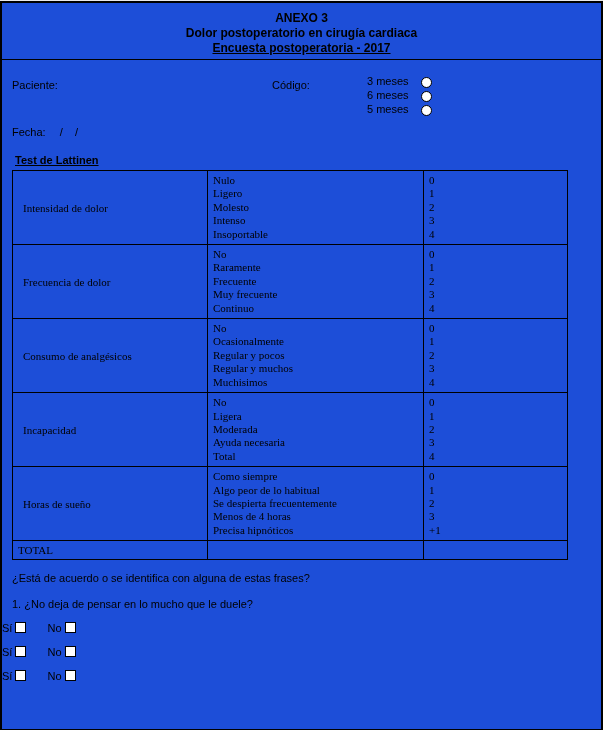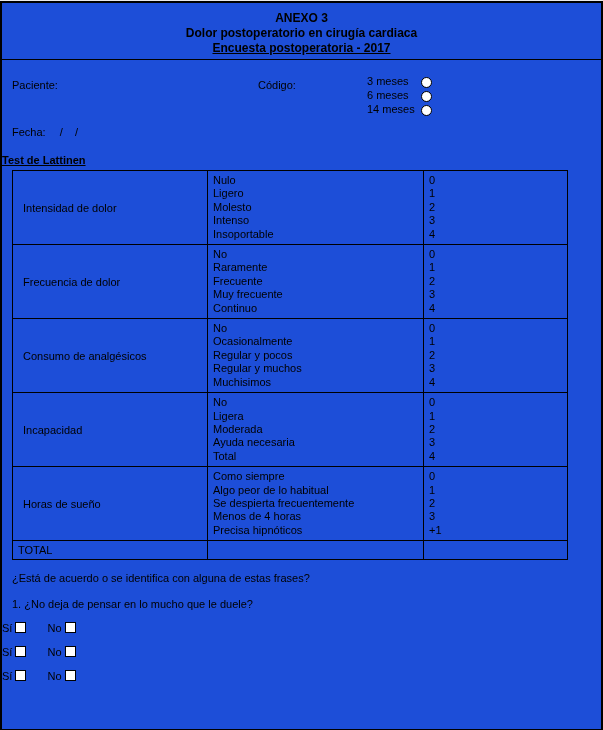--- a/index.html
+++ b/index.html
@@ -8,36 +8,36 @@
     border:2px solid #000; box-sizing:border-box;
     font-family:"Liberation Sans", sans-serif; font-size:11px; color:#000;
     overflow:hidden;
   }
   .header { text-align:center; padding-top:8px; font-weight:bold; font-size:12px; line-height:15px; }
   .underlined { text-decoration:underline; }
   .header-rule { border-top:1px solid #000; margin-top:3px; }
 
   .meta { position:relative; height:46px; margin-top:14px; }
   .patient-label { position:absolute; left:10px; top:5px; }
-  .code-label { position:absolute; left:256px; top:5px; }
+  .code-label { position:absolute; left:270px; top:5px; }
   .radio-group { position:absolute; left:365px; top:0; }
   .radio-line { height:14px; line-height:14px; }
   .radio-label { display:inline-block; width:52px; }
   .radio-circle {
     display:inline-block; width:9px; height:9px; border:1px solid #000;
     border-radius:50%; vertical-align:middle; margin-left:2px; background:#fff;
   }
 
   .date-row { padding-left:10px; margin-top:6px; }
   .date-sep { margin-left:14px; white-space:pre; }
 
-  .test-title { padding-left:0; margin-top:16px; font-weight:bold; text-decoration:underline; }
+  .test-title { padding-left:13px; margin-top:16px; font-weight:bold; text-decoration:underline; }
 
   table.lattinen { border-collapse:collapse; margin:4px 10px 0 10px; width:541px; table-layout:fixed; }
-  table.lattinen td { border:1px solid #000; vertical-align:middle; }
+  table.lattinen td { border:1px solid #000; vertical-align:middle;font-family:Liberation Serif, serif; }
   td.cat { width:183px; padding-left:10px; }
   td.opts { width:215px; padding:3px 0; }
   td.scores { width:143px; padding:3px 0; }
   .opts div, .scores div { line-height:13.4px; padding-left:5px; }
   tr.total-row td { height:16px; }
   tr.total-row td:first-child { padding-left:5px; }
 
   .q-intro { padding-left:10px; margin-top:12px; }
   .question .q-text { padding-left:10px; margin-top:14px; }
   .question .q-answers { margin-top:12px; }
@@ -65,21 +65,21 @@
     <div class="radio-group" id="radio-group">
   <div class="radio-line">
     <span class="radio-label">3 meses</span><span class="radio-circle"></span>
   </div>
 
   <div class="radio-line">
     <span class="radio-label">6 meses</span><span class="radio-circle"></span>
   </div>
 
   <div class="radio-line">
-    <span class="radio-label">14 meses</span><span class="radio-circle"></span>
+    <span class="radio-label">5 meses</span><span class="radio-circle"></span>
   </div>
 </div>
   </div>
 
   <div class="date-row">
     <span>Fecha:</span><span class="date-sep">/    /</span>
   </div>
 
   <div class="test-title">Test de Lattinen</div>
 

